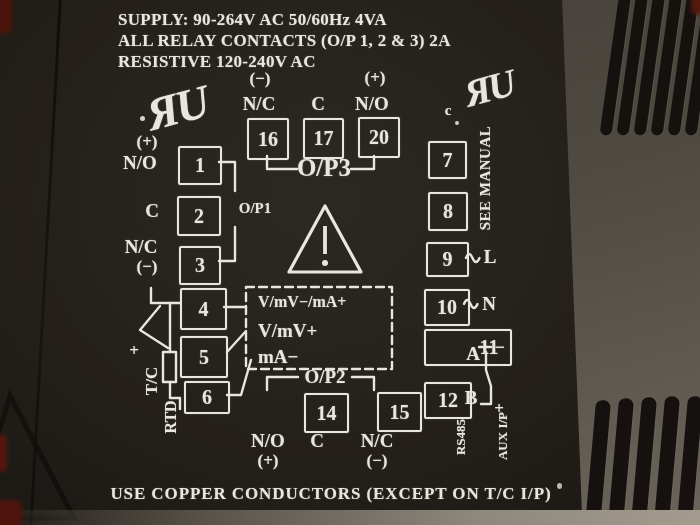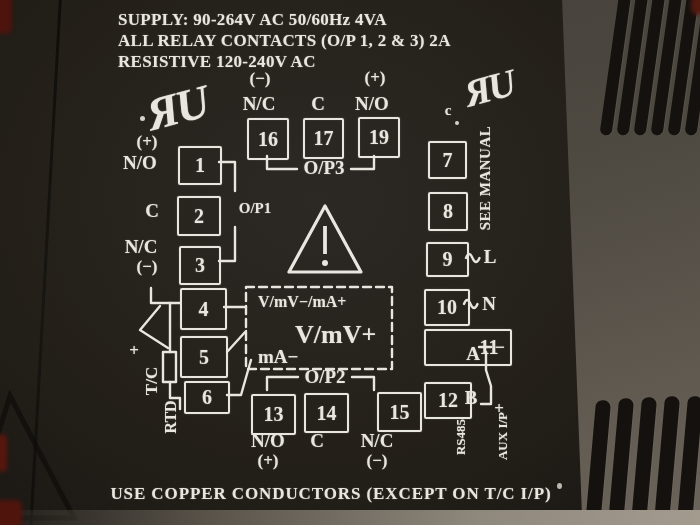--- a/index.html
+++ b/index.html
@@ -131,23 +131,23 @@
   <div class="t c" style="left:318px;top:104px;font-size:19px;">C</div>
   <div class="t c" style="left:375px;top:78px;font-size:17px;">(+)</div>
   <div class="t c" style="left:372px;top:104px;font-size:19px;">N/O</div>
   <div class="tb" style="left:247px;top:118px;width:38px;height:38px;">
       <span>16</span>
     </div>
   <div class="tb" style="left:303px;top:118px;width:37px;height:37px;">
       <span>17</span>
     </div>
   <div class="tb" style="left:358px;top:117px;width:38px;height:37px;">
-      <span>19</span>
-    </div>
-  <div class="t c" style="left:324px;top:168px;font-size:19px;">O/P3</div>
+      <span>20</span>
+    </div>
+  <div class="t c" style="left:324px;top:168px;font-size:25px;">O/P3</div>
 
   <div class="tb" style="left:428px;top:141px;width:35px;height:34px;">
       <span>7</span>
     </div>
   <div class="tb" style="left:428px;top:192px;width:36px;height:35px;">
       <span>8</span>
     </div>
   <div class="tb" style="left:426px;top:242px;width:39px;height:31px;">
       <span>9</span>
     </div>
@@ -173,30 +173,27 @@
   <div class="tb" style="left:180px;top:288px;width:43px;height:38px;">
       <span>4</span>
     </div>
   <div class="tb" style="left:180px;top:336px;width:44px;height:38px;">
       <span>5</span>
     </div>
   <div class="tb" style="left:184px;top:381px;width:42px;height:29px;">
       <span>6</span>
     </div>
   <div class="t tl" style="left:258px;top:293px;font-size:16px;">V/mV−/mA+</div>
-  <div class="t tl" style="left:258px;top:320px;font-size:26px;margin-left:37px;">V/mV+</div>
+  <div class="t tl" style="left:258px;top:320px;font-size:19px;">V/mV+</div>
   <div class="t tl" style="left:258px;top:346px;font-size:19px;">mA−</div>
   <div class="t c" style="left:134px;top:351px;font-size:17px;">+</div>
   <div class="t vrt" style="left:152px;top:381px;font-size:17px;">T/C</div>
   <div class="t vrt" style="left:171px;top:417px;font-size:16px;">RTD</div>
 
   <div class="t c" style="left:325px;top:377px;font-size:19px;">O/P2</div>
-  <div class="tb" style="left:251px;top:394px;width:41px;height:37px;">
-      <span>13</span>
-    </div>
   <div class="tb" style="left:304px;top:393px;width:41px;height:36px;">
       <span>14</span>
     </div>
   <div class="tb" style="left:377px;top:392px;width:41px;height:36px;">
       <span>15</span>
     </div>
   <div class="t c" style="left:268px;top:441px;font-size:19px;">N/O</div>
   <div class="t c" style="left:268px;top:461px;font-size:17px;">(+)</div>
   <div class="t c" style="left:317px;top:441px;font-size:19px;">C</div>
   <div class="t c" style="left:377px;top:441px;font-size:19px;">N/C</div>

